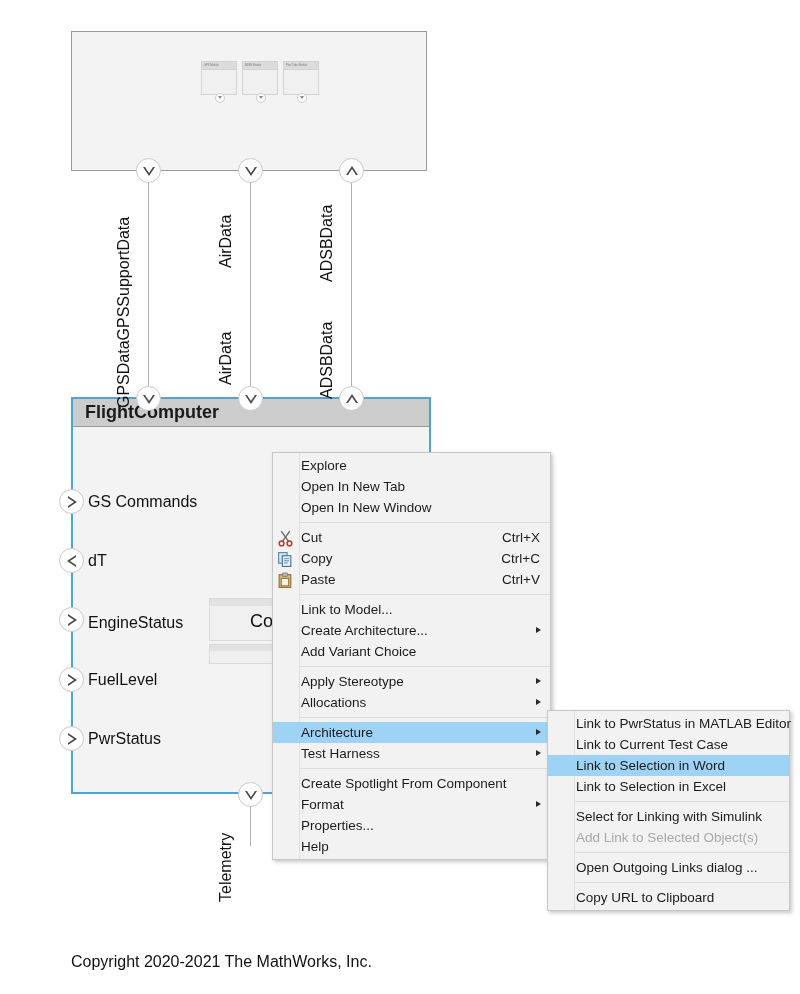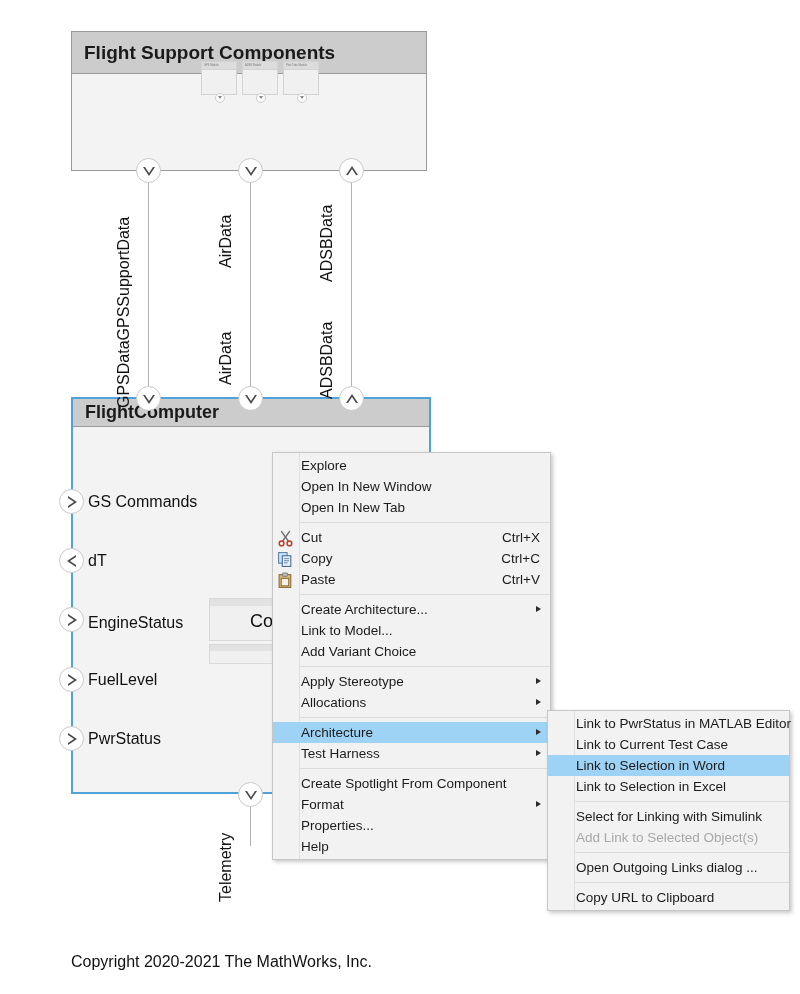--- a/index.html
+++ b/index.html
@@ -174,21 +174,20 @@
   <div class="vlabel" style="left:133px;top:390px;">GPSDataGPSSupportData</div>
   <div class="vlabel" style="left:235px;top:250px;">AirData</div>
   <div class="vlabel" style="left:336px;top:264px;">ADSBData</div>
 
   <div class="vlabel" style="left:235px;top:367px;">AirData</div>
   <div class="vlabel" style="left:336px;top:381px;">ADSBData</div>
 
   <div class="vlabel" style="left:235px;top:884px;">Telemetry</div>
 
   <div class="block" id="fsc">
-    <div class="block-header">Flight Support Components</div>
 
     <div class="mini" style="left:129px;top:29px;width:36px;height:34px;">
       <div class="mini-hdr">GPS Module</div>
       <div class="mini-stub"></div>
       <div class="mini-port"></div>
     </div>
     <div class="mini" style="left:170px;top:29px;width:36px;height:34px;">
       <div class="mini-hdr">ADSB Module</div>
       <div class="mini-stub"></div>
       <div class="mini-port"></div>
@@ -271,24 +270,24 @@
     <span class="lbl">PwrStatus</span>
   </div>
 
   <div class="menu main">
     <div class="gutter"></div>
     <div id="main-menu-items">
         <div class="mi">
           <span class="txt">Explore</span>
         </div>
         <div class="mi">
+          <span class="txt">Open In New Tab</span>
+        </div>
+        <div class="mi">
           <span class="txt">Open In New Window</span>
-        </div>
-        <div class="mi">
-          <span class="txt">Open In New Tab</span>
         </div>
         <div class="sep"></div>
         <div class="mi">
           <span class="mico"><svg viewBox="0 0 16 16" width="17" height="17">
               <path d="M4 1 L11 11" stroke="#6a6a6a" stroke-width="1.3" fill="none"></path>
               <path d="M12 1 L5 11" stroke="#6a6a6a" stroke-width="1.3" fill="none"></path>
               <circle cx="4.3" cy="12.6" r="2.2" fill="none" stroke="#c0392b" stroke-width="1.4"></circle>
               <circle cx="11.7" cy="12.6" r="2.2" fill="none" stroke="#c0392b" stroke-width="1.4"></circle>
             </svg></span>
           <span class="txt">Cut</span>
@@ -307,25 +306,25 @@
           <span class="mico"><svg viewBox="0 0 16 16" width="17" height="17">
               <rect x="2" y="2.5" width="11" height="12" fill="#d9b877" stroke="#8a6d33" stroke-width="1"></rect>
               <rect x="5" y="1" width="5" height="3" rx="0.6" fill="#bdbdbd" stroke="#7a7a7a" stroke-width="0.9"></rect>
               <rect x="4" y="6" width="7" height="7" fill="#f4f1e6" stroke="#8a6d33" stroke-width="0.9"></rect>
             </svg></span>
           <span class="txt">Paste</span>
           <span class="accel">Ctrl+V</span>
         </div>
         <div class="sep"></div>
         <div class="mi">
+          <span class="txt">Link to Model...</span>
+        </div>
+        <div class="mi">
           <span class="txt">Create Architecture...</span>
           <span class="arrow"></span>
-        </div>
-        <div class="mi">
-          <span class="txt">Link to Model...</span>
         </div>
         <div class="mi">
           <span class="txt">Add Variant Choice</span>
         </div>
         <div class="sep"></div>
         <div class="mi">
           <span class="txt">Apply Stereotype</span>
           <span class="arrow"></span>
         </div>
         <div class="mi">

